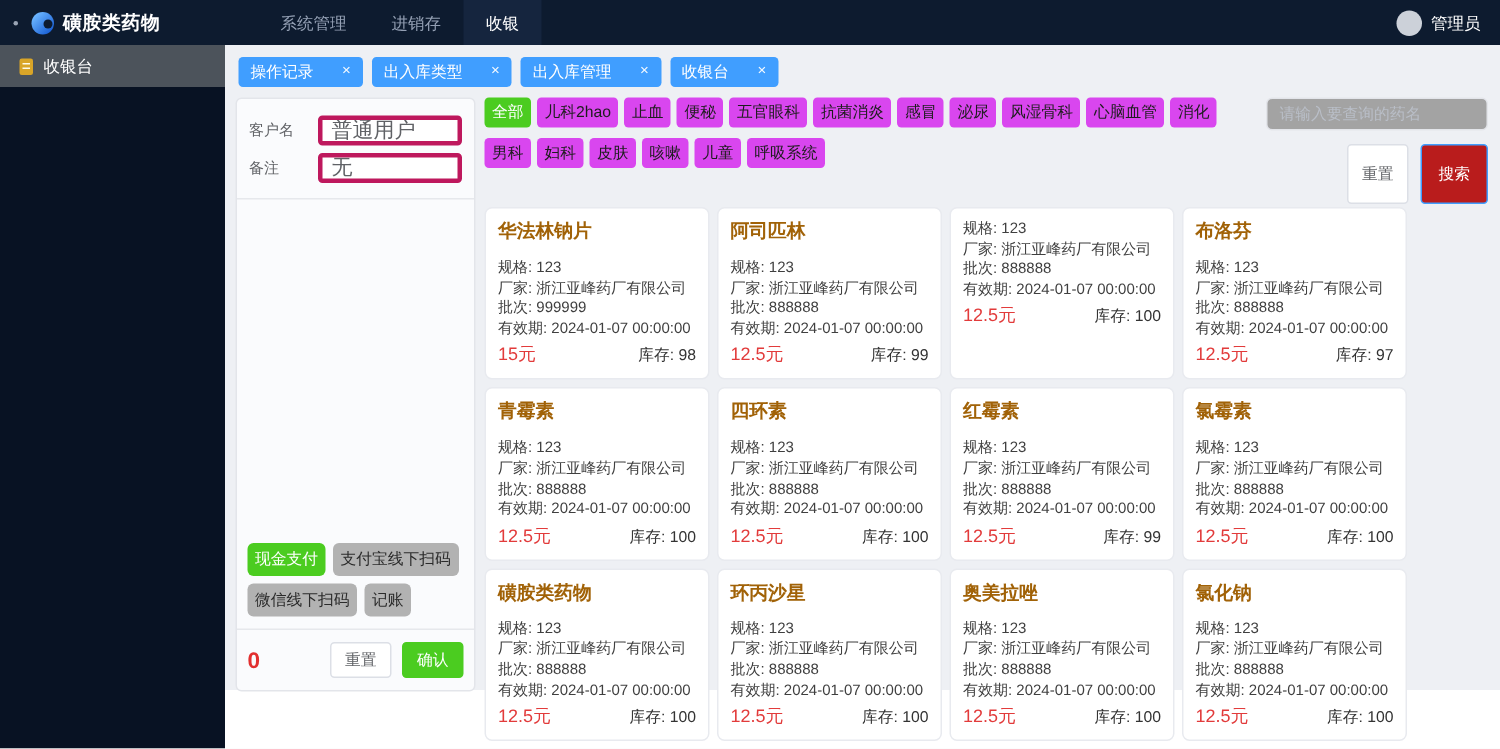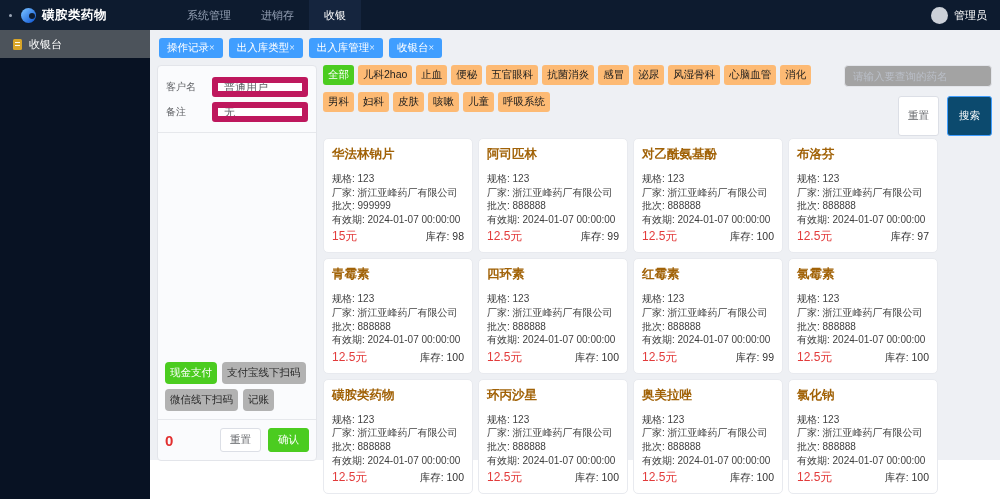--- a/index.html
+++ b/index.html
@@ -31,53 +31,53 @@
   .clipboard-icon { width:9px; height:11px; background:#d9a528; border-radius:1.5px; position:relative; flex-shrink:0; }
   .clipboard-icon::before { content:''; position:absolute; left:2px; top:3px; width:5px; height:1px;
     background:#fffbe8; box-shadow:0 3px 0 #fffbe8; }
 
   
   .main { position:absolute; top:30px; left:150px; width:850px; height:469px; background:#fff; }
   .content { background:#eef0f4; height:430px; padding:8px 8px 0 7px; }
 
   .tabbar { display:flex; gap:6px; margin-bottom:7px; margin-left:2px; }
   .tab-pill { background:#409eff; color:#fff; font-size:10.5px; padding:3px 8px; border-radius:3px;
-    display:flex; align-items:center; gap:0; cursor:pointer; white-space:nowrap;font-family:Liberation Serif, serif; }
+    display:flex; align-items:center; gap:19px; cursor:pointer; white-space:nowrap; }
   .tab-close { font-size:10px; line-height:1; opacity:.95; cursor:pointer; }
 
   .body-row { display:flex; gap:6px; }
 
   
   .cart-panel { width:160px; min-width:160px; height:396px; background:#fafbfd;
     border:1px solid #e3e5ea; border-radius:4px; display:flex; flex-direction:column; }
   .form-box { padding:6px 8px 5px; border-bottom:1px solid #e6e8ec; }
   .form-row { display:flex; align-items:center; margin:5px 0; }
   .form-label { width:40px; min-width:40px; font-size:10px; color:#606266; margin-right:6px; }
-  .form-input { width:100%; height:20px; border:6px solid #be185d; border-radius:3px; background:#fff;
-    font-size:11px; color:#606266; padding:0 6px; outline:none; font-family:inherit; }
+  .form-input { width:100%; height:20px; border:3px solid #be185d; border-radius:3px; background:#fff;
+    font-size:14px; color:#606266; padding:0 6px; outline:none; font-family:inherit; }
   .cart-list { flex:1; }
   .pay-box { padding:6px 7px 8px; display:flex; flex-wrap:wrap; gap:5px; }
   .pay-btn { font-size:10.5px; padding:4px 5px; border-radius:4px; border:none; background:#b2b2b2;
     color:#2b2b2b; cursor:pointer; font-family:inherit; white-space:nowrap; }
   .pay-btn.active { background:#4bcc20; color:#fff; }
   .cart-footer { border-top:1px solid #e6e8ec; padding:8px 7px; display:flex; align-items:center; }
   .total { color:#e22f2f; font-weight:bold; font-size:15px; }
   .footer-btns { margin-left:auto; display:flex; gap:7px; }
   .btn-plain { background:#fff; border:1px solid #dcdfe6; color:#606266; font-size:10.5px;
     padding:4px 9px; border-radius:3px; cursor:pointer; font-family:inherit; }
   .btn-green { background:#4bcc20; border:1px solid #4bcc20; color:#fff; font-size:10.5px;
     padding:4px 9px; border-radius:3px; cursor:pointer; font-family:inherit; }
-  .btn-blue { background:#0c4a6e; border:1px solid #409eff; color:#fff; font-size:10.5px;
+  .btn-blue { background:#b91c1c; border:1px solid #409eff; color:#fff; font-size:10.5px;
     padding:12px 11px; border-radius:3px; cursor:pointer; font-family:Liberation Sans, sans-serif; }
 
   
   .catalog { flex:1; display:flex; flex-direction:column; }
   .filter-row { display:flex; gap:8px; }
   .categories { flex:1; display:flex; flex-wrap:wrap; align-content:flex-start; }
-  .cat-btn { background:#fdba74; color:#1d1d1d; font-size:10.5px; padding:3px 5px; border-radius:3px;
+  .cat-btn { background:#d946ef; color:#1d1d1d; font-size:10.5px; padding:3px 5px; border-radius:3px;
     margin:0 4px 7px 0; border:none; cursor:pointer; font-family:inherit; white-space:nowrap; }
   .cat-btn.active { background:#4bcc20; color:#fff; }
   .search-col { width:148px; min-width:148px; display:flex; flex-direction:column; align-items:flex-end; }
   .search-input { width:100%; height:22px; border:1px solid #e3e5ea; border-radius:4px; background:#a3a3a3;
     font-size:10.5px; color:#333; padding:0 8px; outline:none; font-family:inherit; }
   .search-input::placeholder { color:#b9bec7; }
   .search-btns { display:flex; gap:8px; margin-top:9px; }
 
   .cards-grid { display:grid; grid-template-columns:repeat(4,150px); gap:5px; margin-top:2px; }
   .card { background:#fff; border:1px solid #e8eaef; border-radius:5px; padding:7px 8px 7px; cursor:pointer; }
@@ -217,21 +217,20 @@
               <div class="card-line"><span>规格:</span> <span>123</span></div>
               <div class="card-line"><span>厂家:</span> <span>浙江亚峰药厂有限公司</span></div>
               <div class="card-line"><span>批次:</span> <span>888888</span></div>
               <div class="card-line"><span>有效期:</span> <span>2024-01-07 00:00:00</span></div>
               <div class="card-bottom">
                 <span class="price">12.5元</span>
                 <span class="stock"><span>库存:</span> <span>99</span></span>
               </div>
             </div>
             <div class="card">
-              <div class="card-title">对乙酰氨基酚</div>
               <div class="card-line"><span>规格:</span> <span>123</span></div>
               <div class="card-line"><span>厂家:</span> <span>浙江亚峰药厂有限公司</span></div>
               <div class="card-line"><span>批次:</span> <span>888888</span></div>
               <div class="card-line"><span>有效期:</span> <span>2024-01-07 00:00:00</span></div>
               <div class="card-bottom">
                 <span class="price">12.5元</span>
                 <span class="stock"><span>库存:</span> <span>100</span></span>
               </div>
             </div>
             <div class="card">

